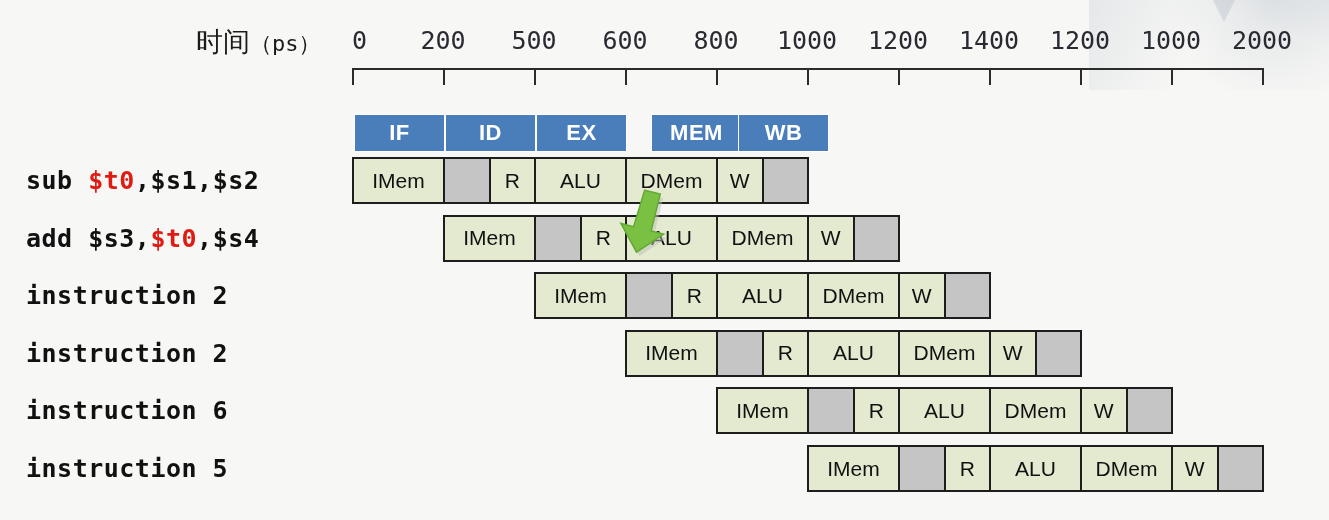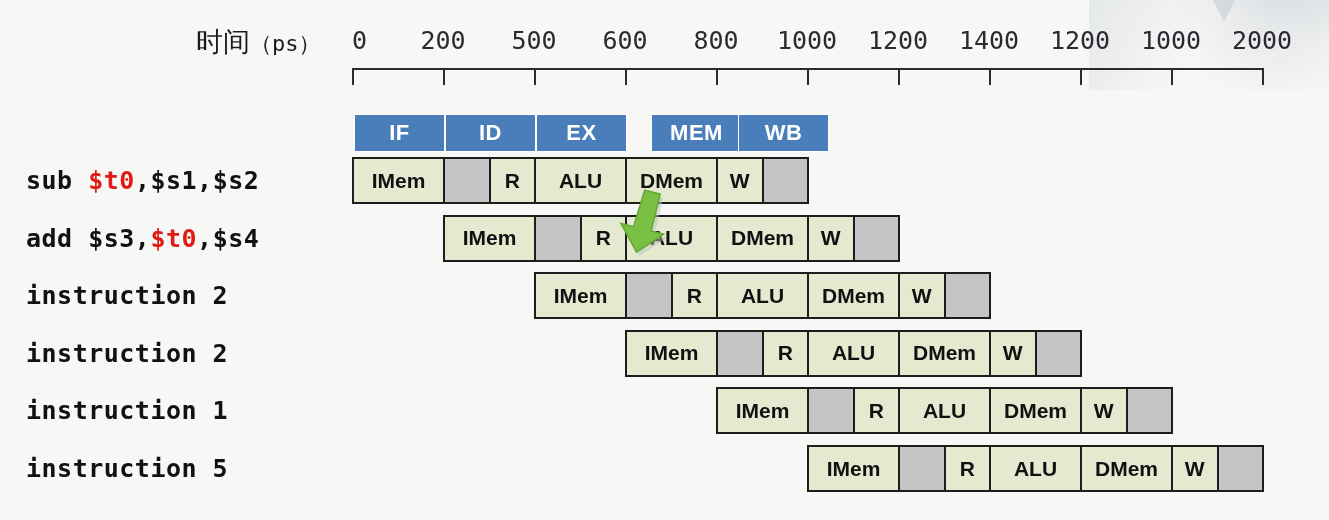--- a/index.html
+++ b/index.html
@@ -127,21 +127,20 @@
     display: flex;
     align-items: center;
     justify-content: center;
     letter-spacing: 0.5px;
   }
 
   
   .pipe-row {
     position: absolute;
     height: 47px;
-    font-weight: bold;
   }
   .pipe-cell {
     position: absolute;
     top: 0;
     height: 47px;
     box-sizing: border-box;
     border: 2px solid #1d1d1d;
     display: flex;
     align-items: center;
     justify-content: center;
@@ -205,21 +204,21 @@
       <div class="stage-cell" style="left: 536px; width: 91px;">EX</div>
       <div class="stage-cell" style="left: 642px; width: 91px; margin-left: 9px;">MEM</div>
       <div class="stage-cell" style="left: 718px; width: 91px; margin-left: 20px;">WB</div>
     </div>
 
   <div id="instr-labels">
       <div class="instr-label" style="top: 166px;"><span>sub </span><span class="hl">$t0</span><span>,$s1,$s2</span></div>
       <div class="instr-label" style="top: 223.6px;"><span>add $s3,</span><span class="hl">$t0</span><span>,$s4</span></div>
       <div class="instr-label" style="top: 281.2px;"><span>instruction 2</span></div>
       <div class="instr-label" style="top: 338.8px;"><span>instruction 2</span></div>
-      <div class="instr-label" style="top: 396.4px;"><span>instruction 1</span></div>
+      <div class="instr-label" style="top: 396.4px;"><span>instruction 6</span></div>
       <div class="instr-label" style="top: 454px;"><span>instruction 5</span></div>
     </div>
 
   <div id="pipe-rows">
       <div class="pipe-row" style="top: 157px; left: 0px; width: 1329px;">
         <div class="pipe-cell" style="left: 352px; width: 93px;">IMem</div>
         <div class="pipe-cell gray" style="left: 443px; width: 47.5px;"></div>
         <div class="pipe-cell" style="left: 488.5px; width: 47.5px;">R</div>
         <div class="pipe-cell" style="left: 534px; width: 93px;">ALU</div>
         <div class="pipe-cell" style="left: 625px; width: 93px;">DMem</div>

